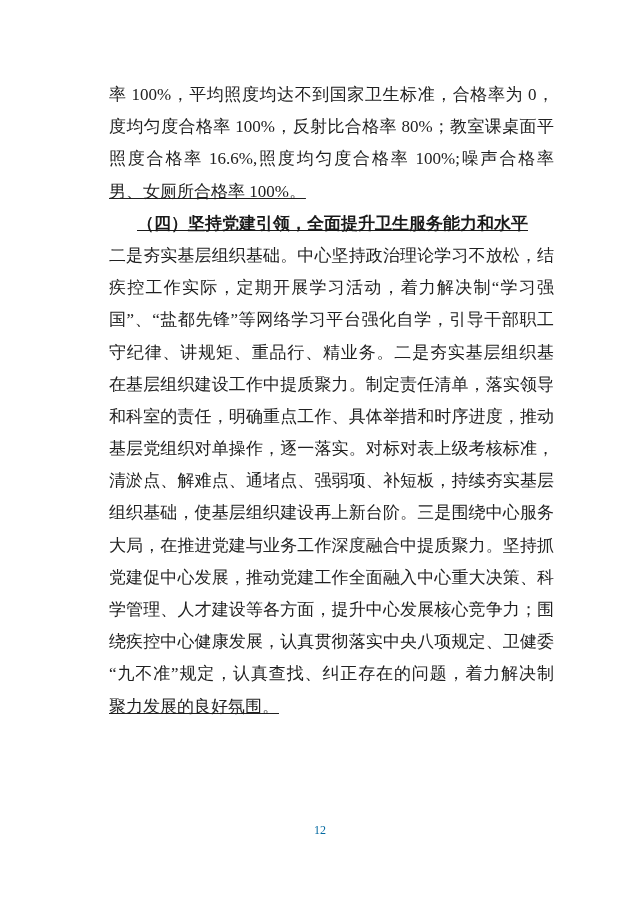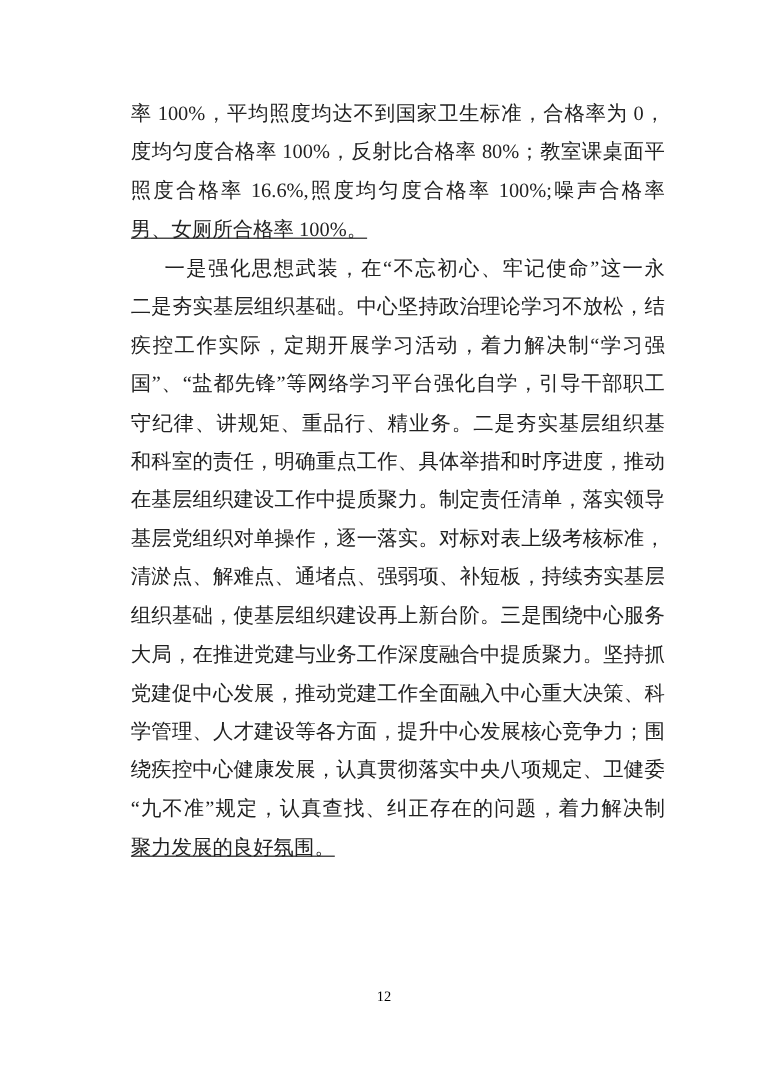--- a/index.html
+++ b/index.html
@@ -48,39 +48,39 @@
     color: #1a1a1a;
   }
   .page-number {
     position: absolute;
     top: 822px;
     left: 0;
     width: 640px;
     text-align: center;
     font-size: 12px;
     line-height: 16px;
-    color: #000000;
+    color: #0369a1;
   }
 </style>
 </head>
 <body>
 
 <div class="doc-page">
   <div class="doc-body">
       <div class="line">率 100%，平均照度均达不到国家卫生标准，合格率为 0，照</div>
       <div class="line">度均匀度合格率 100%，反射比合格率 80%；教室课桌面平均</div>
       <div class="line">照度合格率 16.6%,照度均匀度合格率 100%;噪声合格率 100%;</div>
       <div class="line end">男、女厕所合格率 100%。</div>
-      <div class="line indent">一是强化思想武装，在“不忘初心、牢记使命”这一永</div>
+      <div class="line end indent heading">（四）坚持党建引领，全面提升卫生服务能力和水平</div>
       <div class="line">二是夯实基层组织基础。中心坚持政治理论学习不放松，结合</div>
       <div class="line">疾控工作实际，定期开展学习活动，着力解决制“学习强</div>
       <div class="line">国”、“盐都先锋”等网络学习平台强化自学，引导干部职工</div>
       <div class="line">守纪律、讲规矩、重品行、精业务。二是夯实基层组织基础，</div>
+      <div class="line">在基层组织建设工作中提质聚力。制定责任清单，落实领导</div>
       <div class="line">和科室的责任，明确重点工作、具体举措和时序进度，推动</div>
-      <div class="line">在基层组织建设工作中提质聚力。制定责任清单，落实领导</div>
       <div class="line">基层党组织对单操作，逐一落实。对标对表上级考核标准，</div>
       <div class="line">清淤点、解难点、通堵点、强弱项、补短板，持续夯实基层</div>
       <div class="line">组织基础，使基层组织建设再上新台阶。三是围绕中心服务</div>
       <div class="line">大局，在推进党建与业务工作深度融合中提质聚力。坚持抓</div>
       <div class="line">党建促中心发展，推动党建工作全面融入中心重大决策、科</div>
       <div class="line">学管理、人才建设等各方面，提升中心发展核心竞争力；围</div>
       <div class="line">绕疾控中心健康发展，认真贯彻落实中央八项规定、卫健委</div>
       <div class="line">“九不准”规定，认真查找、纠正存在的问题，着力解决制</div>
       <div class="line end">聚力发展的良好氛围。</div>
     </div>

